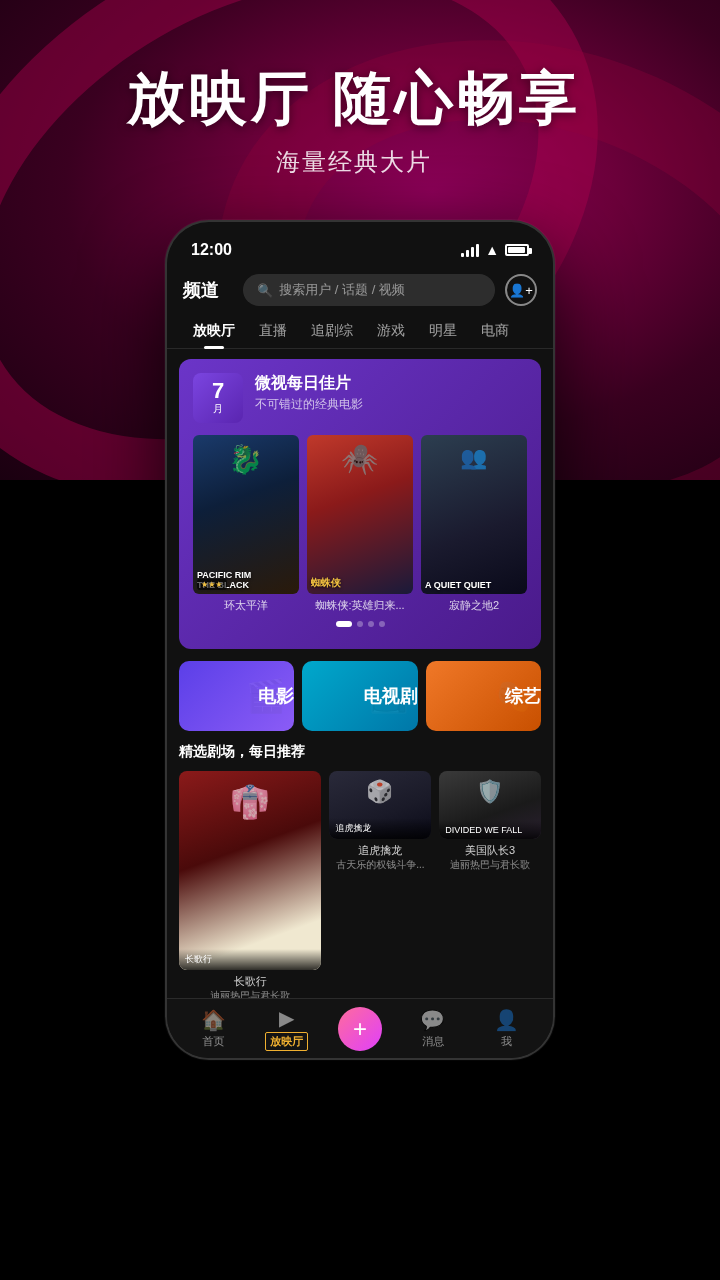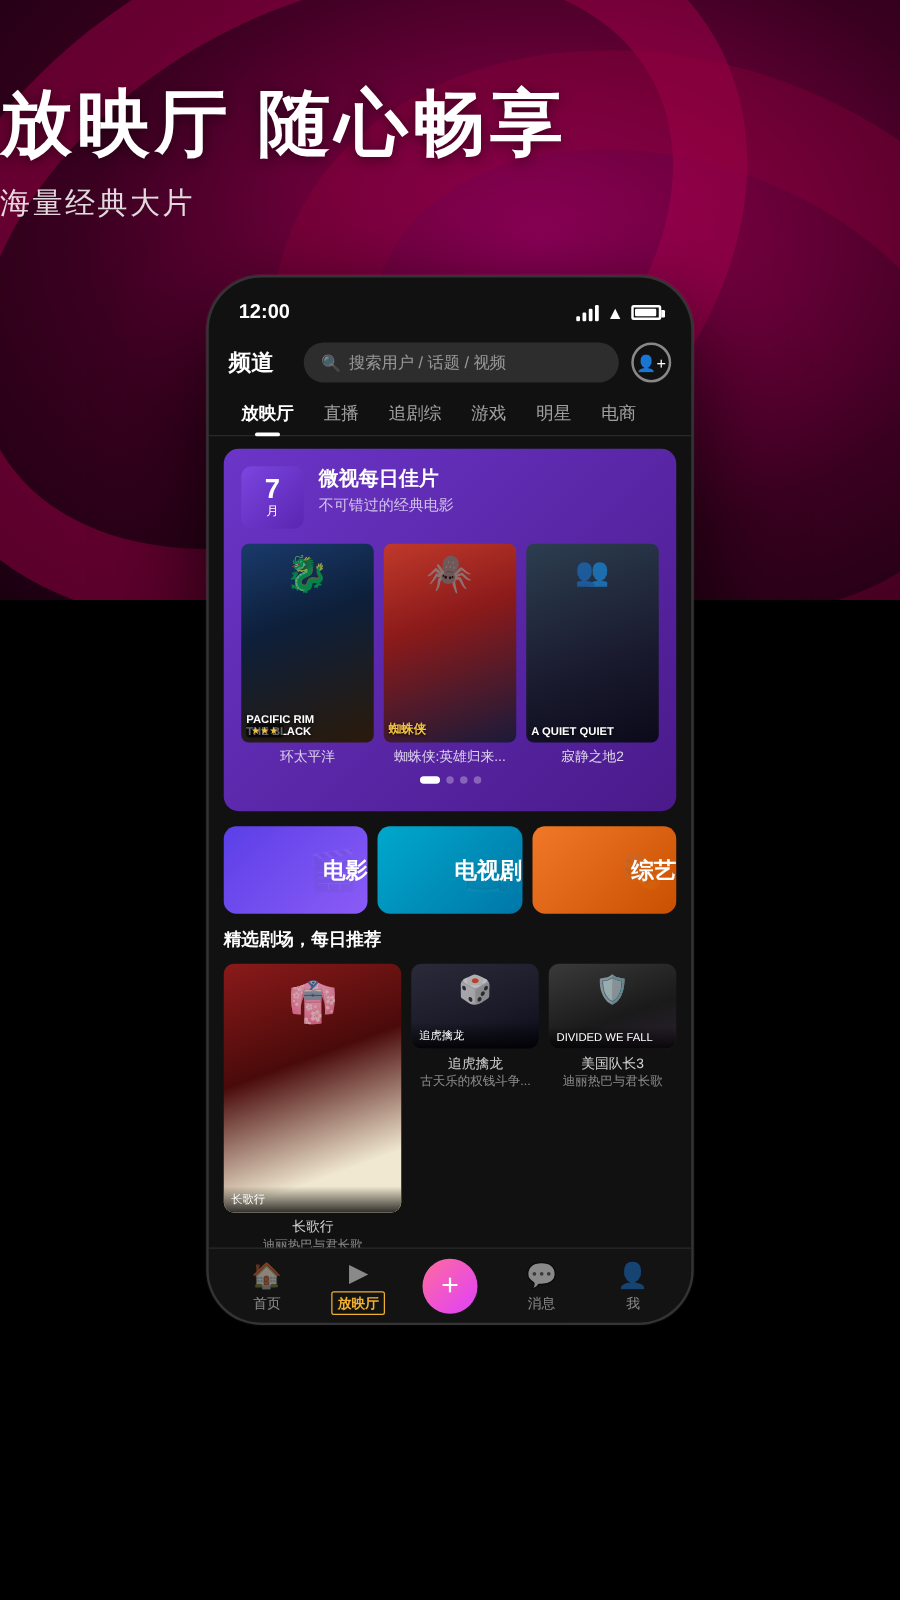--- a/index.html
+++ b/index.html
@@ -44,20 +44,21 @@
       bottom: 0; left: 0;
       width: 100%; height: 800px;
       background: #000;
     }
 
     
     .hero-text {
       position: absolute;
       top: 60px;
       left: 0; right: 12px;
+      text-align: center;
       z-index: 10;
     }
     .hero-title {
       font-size: 58px;
       font-weight: 900;
       color: #fff;
       letter-spacing: 4px;
       text-shadow: 0 2px 10px rgba(0,0,0,0.5);
     }
     .hero-subtitle {

